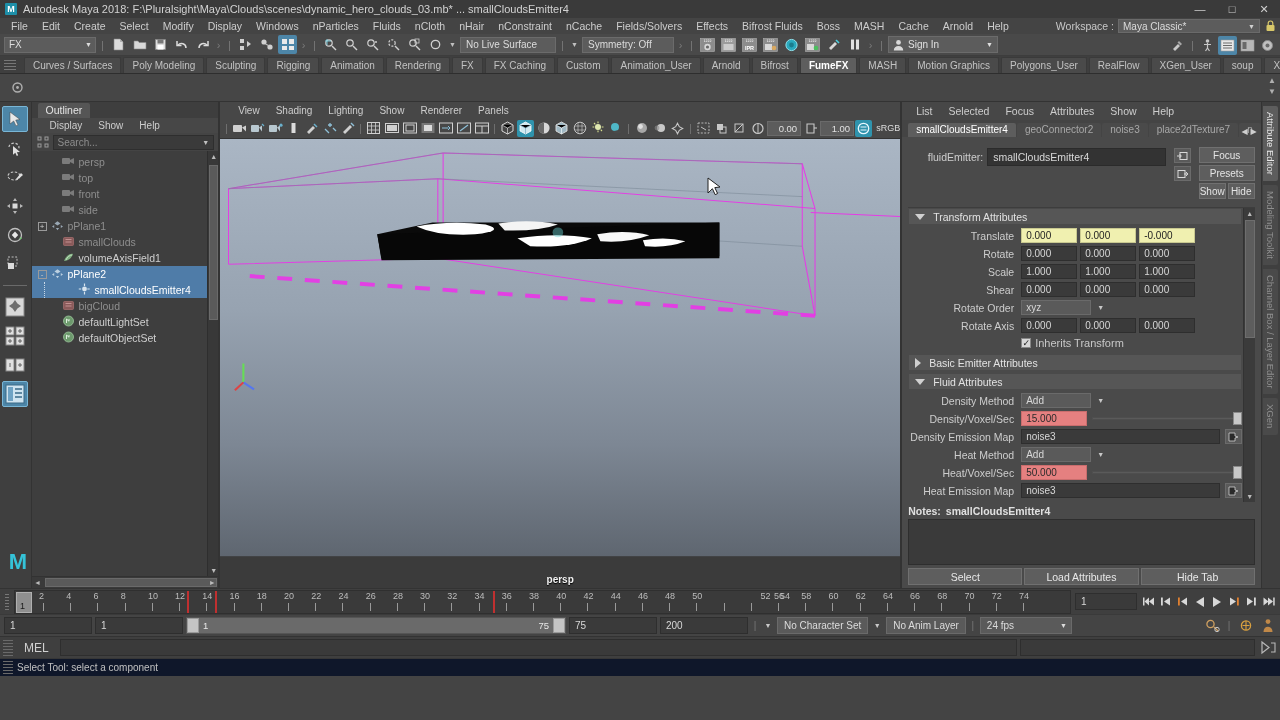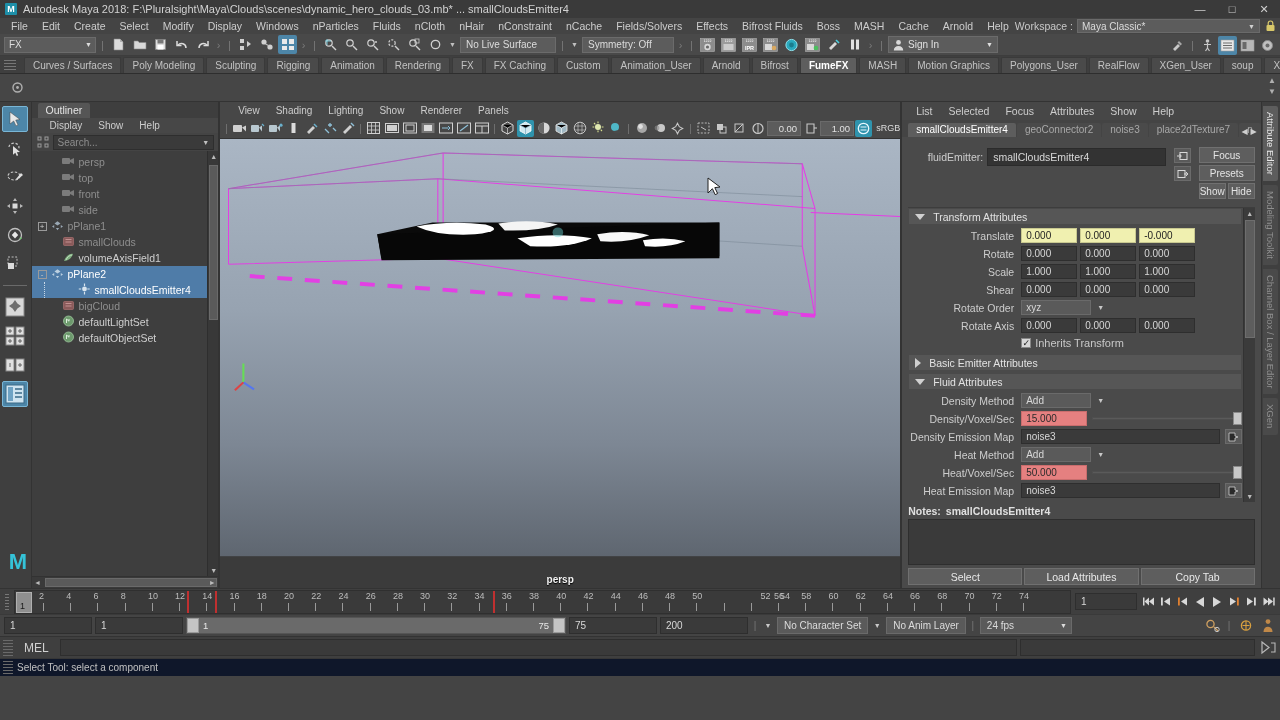--- a/index.html
+++ b/index.html
@@ -29,21 +29,21 @@
 
   
   .menubar{
     height:16px; background:#444444; display:flex; align-items:center;
     padding-left:4px; font-size:10.5px; position:relative;
   }
   .menubar .mi{ padding:0 7px; color:#cdcdcd; line-height:16px; cursor:default; }
   .ws-area{ position:absolute; right:4px; top:0; height:16px; display:flex; align-items:center; gap:4px;}
   .ws-label{ font-size:10.5px; color:#c8c8c8; }
   .ws-select{
-    width:183px;height:14px;background:#5c5c5c;border:1px solid #6a6a6a;
+    width:142px;height:14px;background:#5c5c5c;border:1px solid #6a6a6a;
     font-size:10px;color:#dcdcdc;display:flex;align-items:center;padding-left:4px;position:relative;
   }
   .ws-select .car{ position:absolute; right:4px; font-size:7px; color:#d0d0d0; }
   .lock-ic{ width:12px;height:14px;display:flex;align-items:center;justify-content:center;font-size:10px;}
 
   
   .statusline{
     height:22px;background:#494949;display:flex;align-items:center;
     padding-left:4px; gap:2px; border-bottom:1px solid #3d3d3d; position:relative;
   }
@@ -1281,21 +1281,21 @@
 
         <div class="notes-row">
           <span>Notes:</span>
           <span>smallCloudsEmitter4</span>
         </div>
         <div class="notes-box"></div>
 
         <div class="ae-footer">
           <div class="ae-fbtn">Select</div>
           <div class="ae-fbtn">Load Attributes</div>
-          <div class="ae-fbtn">Copy Tab</div>
+          <div class="ae-fbtn">Hide Tab</div>
         </div>
       </div>
     </div>
 
     <div class="rightstrip">
       <div class="vtab active">Attribute Editor</div>
       <div class="vtab">Modeling Toolkit</div>
       <div class="vtab">Channel Box / Layer Editor</div>
       <div class="vtab">XGen</div>
     </div>

